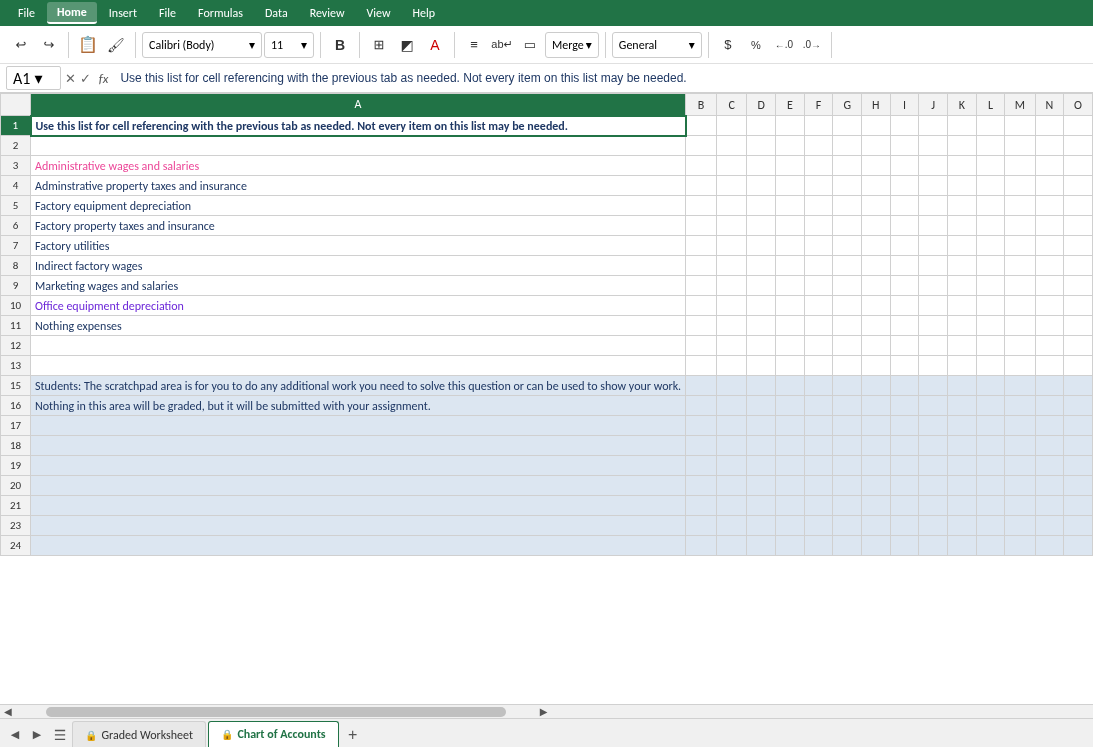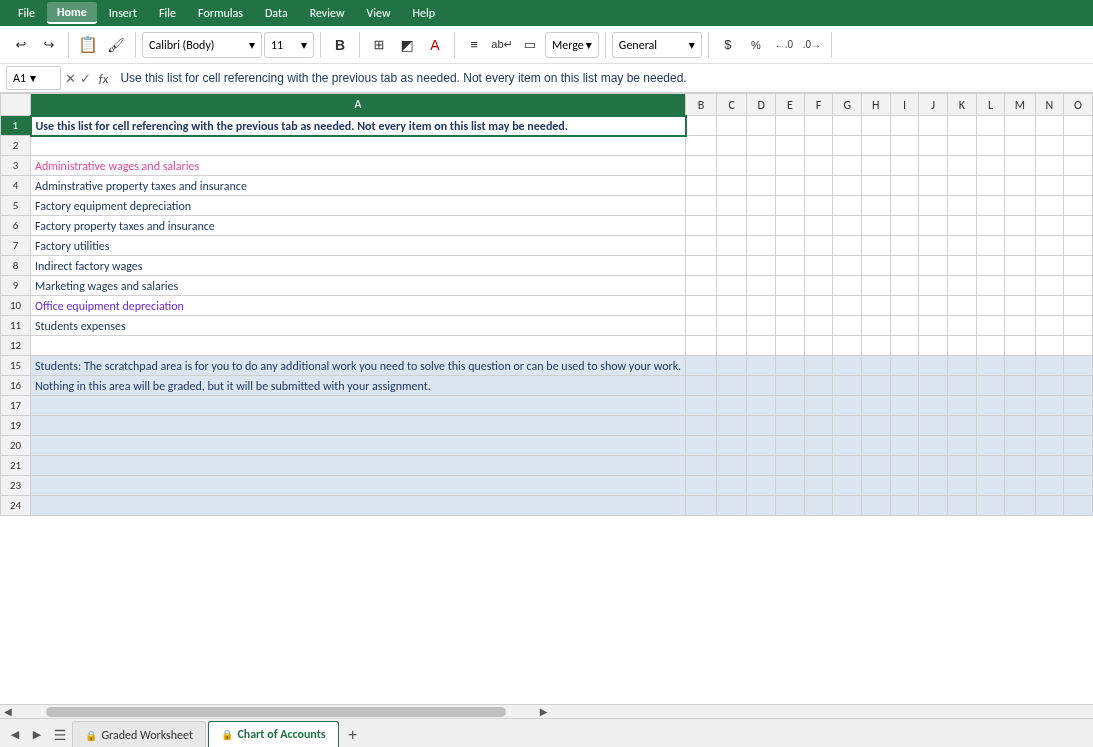--- a/index.html
+++ b/index.html
@@ -75,21 +75,21 @@
       align-items: center;
       padding: 2px 6px;
       border-bottom: 1px solid #d0d0d0;
       gap: 4px;
       background: #fff;
       min-height: 28px;
     }
     .cell-ref-box {
       border: 1px solid #ccc; border-radius: 2px;
       padding: 2px 6px; min-width: 55px; text-align: center;
-      font-size: 12px; display: flex; align-items: center; gap: 4px;
+      font-size: 16px; display: flex; align-items: center; gap: 4px;
       height: 24px;
     }
     .formula-icons { display: flex; align-items: center; gap: 4px; color: #555; }
     .formula-input {
       flex: 1; border: none; outline: none;
       font-size: 12px; padding: 2px 4px;
       color: #1f3864;
     }
     .fx-label { color: #555; font-style: italic; font-size: 13px; margin: 0 4px; }
 
@@ -530,38 +530,56 @@
             <td class="cell"></td>
             <td class="cell"></td>
             <td class="cell"></td>
             <td class="cell"></td>
             <td class="cell"></td>
             <td class="cell"></td>
             <td class="cell"></td>
           </tr>
           <tr>
             <th class="row-header">11</th>
-            <td class="cell" style="color: rgb(31, 56, 100);">Students expenses</td>
+            <td class="cell" style="color: rgb(31, 56, 100);">Nothing expenses</td>
             <td class="cell"></td>
             <td class="cell"></td>
             <td class="cell"></td>
             <td class="cell"></td>
             <td class="cell"></td>
             <td class="cell"></td>
             <td class="cell"></td>
             <td class="cell"></td>
             <td class="cell"></td>
             <td class="cell"></td>
             <td class="cell"></td>
             <td class="cell"></td>
             <td class="cell"></td>
             <td class="cell"></td>
           </tr>
           <tr>
             <th class="row-header">12</th>
+            <td class="cell"></td>
+            <td class="cell"></td>
+            <td class="cell"></td>
+            <td class="cell"></td>
+            <td class="cell"></td>
+            <td class="cell"></td>
+            <td class="cell"></td>
+            <td class="cell"></td>
+            <td class="cell"></td>
+            <td class="cell"></td>
+            <td class="cell"></td>
+            <td class="cell"></td>
+            <td class="cell"></td>
+            <td class="cell"></td>
+            <td class="cell"></td>
+          </tr>
+          <tr>
+            <th class="row-header">13</th>
             <td class="cell"></td>
             <td class="cell"></td>
             <td class="cell"></td>
             <td class="cell"></td>
             <td class="cell"></td>
             <td class="cell"></td>
             <td class="cell"></td>
             <td class="cell"></td>
             <td class="cell"></td>
             <td class="cell"></td>
@@ -602,20 +620,38 @@
             <td class="cell" style="background: rgb(220, 230, 241);"></td>
             <td class="cell" style="background: rgb(220, 230, 241);"></td>
             <td class="cell" style="background: rgb(220, 230, 241);"></td>
             <td class="cell" style="background: rgb(220, 230, 241);"></td>
             <td class="cell" style="background: rgb(220, 230, 241);"></td>
             <td class="cell" style="background: rgb(220, 230, 241);"></td>
             <td class="cell" style="background: rgb(220, 230, 241);"></td>
           </tr>
           <tr>
             <th class="row-header">17</th>
+            <td class="cell" style="background: rgb(220, 230, 241);"></td>
+            <td class="cell" style="background: rgb(220, 230, 241);"></td>
+            <td class="cell" style="background: rgb(220, 230, 241);"></td>
+            <td class="cell" style="background: rgb(220, 230, 241);"></td>
+            <td class="cell" style="background: rgb(220, 230, 241);"></td>
+            <td class="cell" style="background: rgb(220, 230, 241);"></td>
+            <td class="cell" style="background: rgb(220, 230, 241);"></td>
+            <td class="cell" style="background: rgb(220, 230, 241);"></td>
+            <td class="cell" style="background: rgb(220, 230, 241);"></td>
+            <td class="cell" style="background: rgb(220, 230, 241);"></td>
+            <td class="cell" style="background: rgb(220, 230, 241);"></td>
+            <td class="cell" style="background: rgb(220, 230, 241);"></td>
+            <td class="cell" style="background: rgb(220, 230, 241);"></td>
+            <td class="cell" style="background: rgb(220, 230, 241);"></td>
+            <td class="cell" style="background: rgb(220, 230, 241);"></td>
+          </tr>
+          <tr>
+            <th class="row-header">18</th>
             <td class="cell" style="background: rgb(220, 230, 241);"></td>
             <td class="cell" style="background: rgb(220, 230, 241);"></td>
             <td class="cell" style="background: rgb(220, 230, 241);"></td>
             <td class="cell" style="background: rgb(220, 230, 241);"></td>
             <td class="cell" style="background: rgb(220, 230, 241);"></td>
             <td class="cell" style="background: rgb(220, 230, 241);"></td>
             <td class="cell" style="background: rgb(220, 230, 241);"></td>
             <td class="cell" style="background: rgb(220, 230, 241);"></td>
             <td class="cell" style="background: rgb(220, 230, 241);"></td>
             <td class="cell" style="background: rgb(220, 230, 241);"></td>

